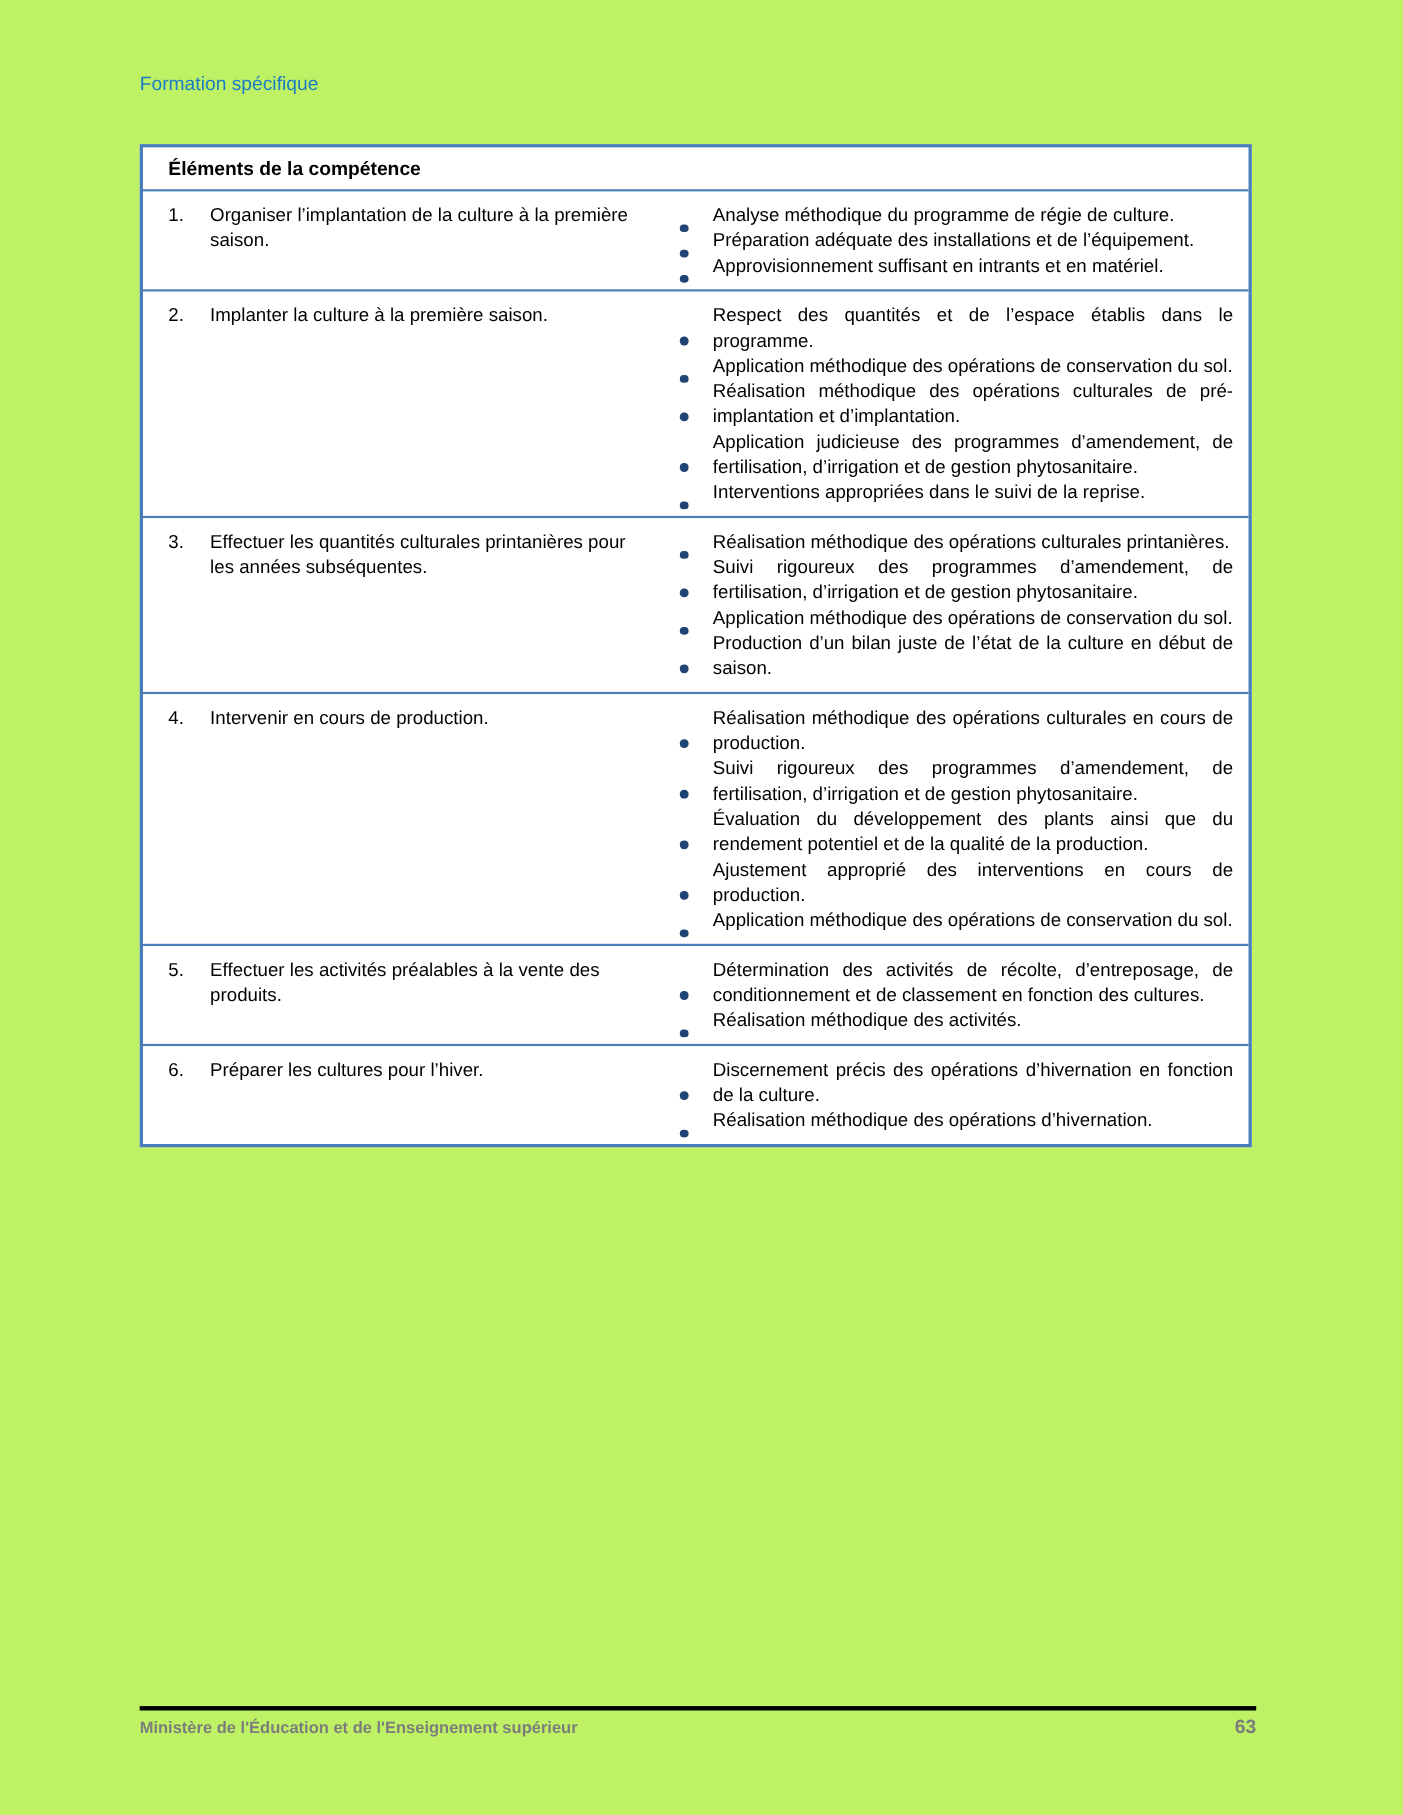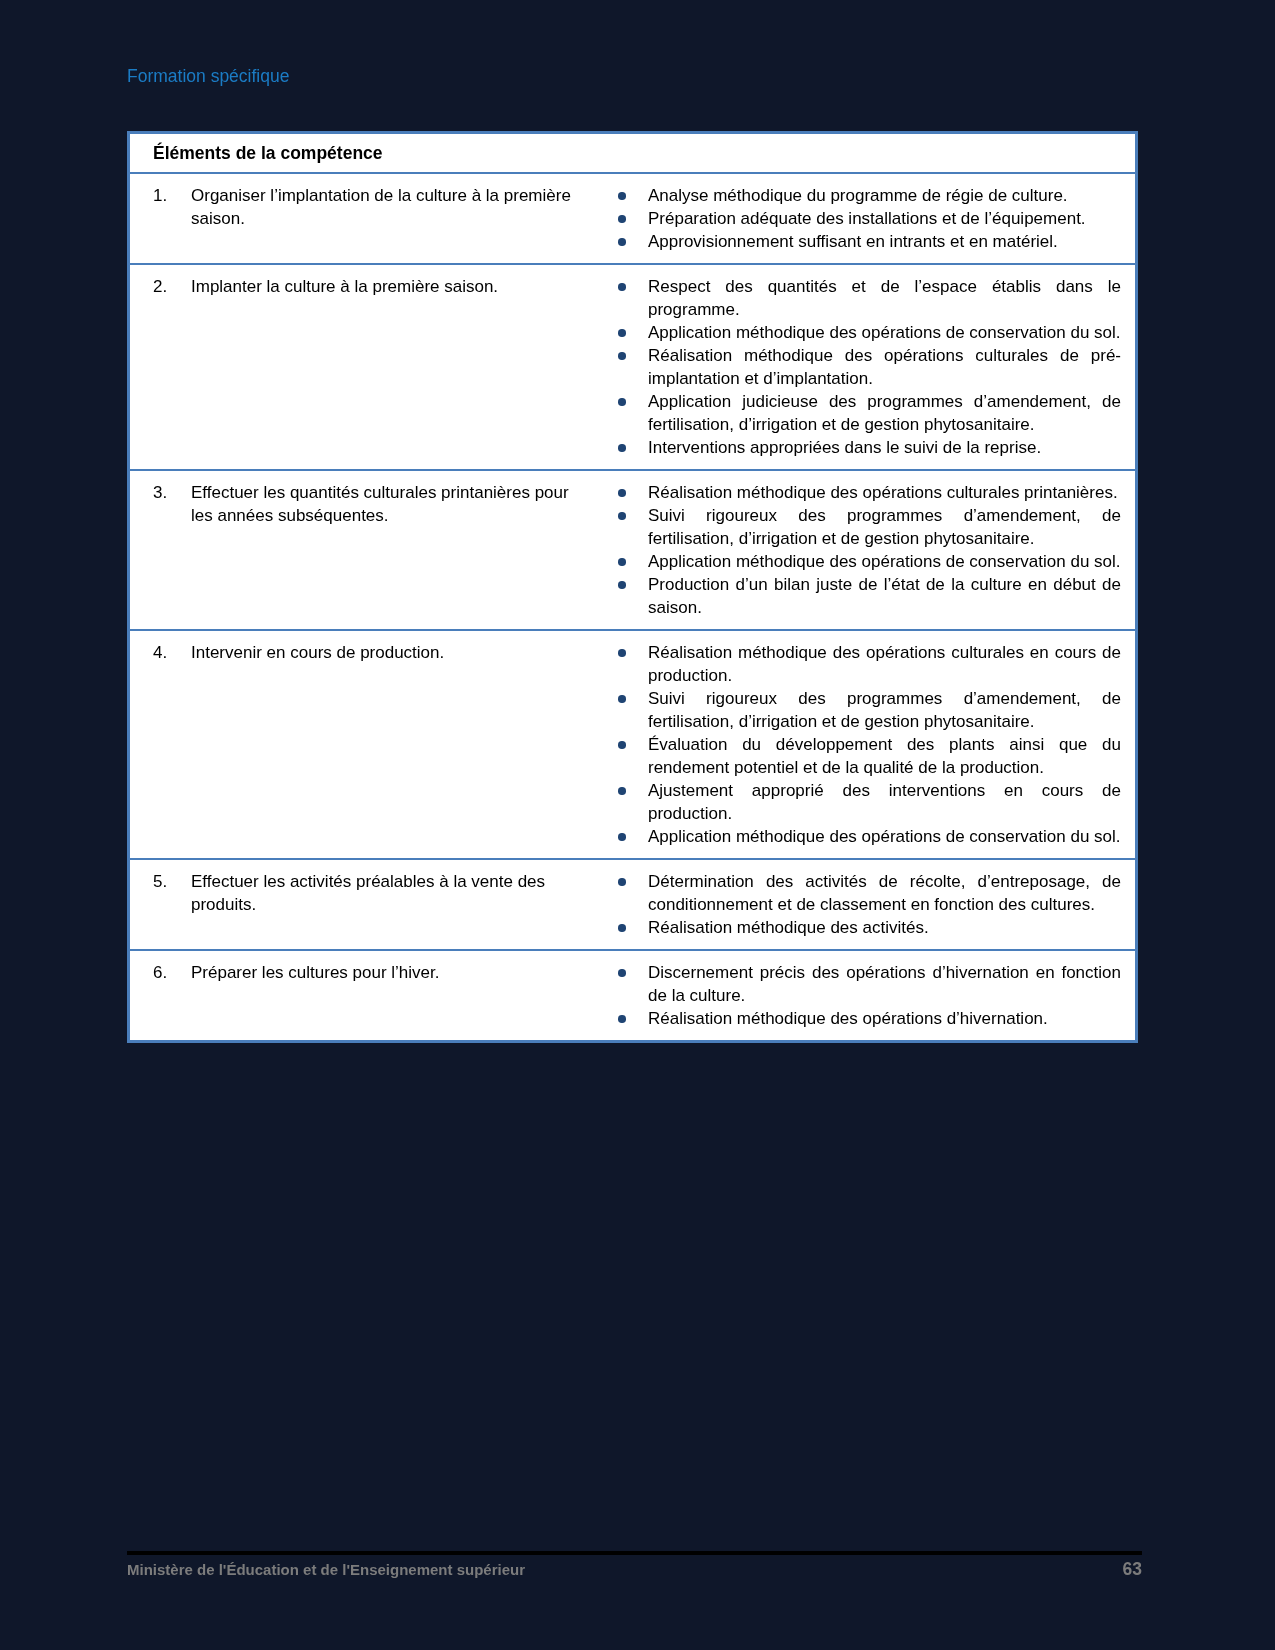--- a/index.html
+++ b/index.html
@@ -6,21 +6,21 @@
     --accent_blue:#1b7cc5;
     --table_border:#4a7ebb;
     --bullet:#1f4473;
     --footer_text:#7c7c7c;
     --footer_rule:#000000;
   }
   html,body{margin:0;padding:0;background:#e8e8e8;}
   .page{
     position:relative;
     width:1275px;height:1650px;
-    background:#0f172a;
+    background:#bef264;
     font-family:"Liberation Sans", sans-serif;
     color:#000;
     overflow:hidden;
     margin:0 auto;
   }
   .section-label{
     position:absolute;left:127px;top:66px;
     font-size:17.5px;color:var(--accent_blue);
   }
   .competence-table{
@@ -35,21 +35,21 @@
   .cell-left{
     flex:0 0 480px;box-sizing:border-box;
     padding:10px 28px 10px 23px;
     display:flex;align-items:flex-start;
     font-size:17px;line-height:23px;
   }
   .num{flex:0 0 38px;}
   .elem-text{flex:1;}
   .cell-right{flex:1;box-sizing:border-box;padding:10px 14px 10px 7px;}
   ul.criteria{list-style:none;margin:0;padding:0;}
-  ul.criteria li{display:flex;font-size:17px;line-height:23px;}
+  ul.criteria li{display:flex;font-size:17px;line-height:23px;align-items:center;}
   .bullet{flex:0 0 31px;position:relative;}
   .bullet::after{
     content:"";position:absolute;left:1px;top:8px;
     width:7.5px;height:7.5px;border-radius:50%;
     background:var(--bullet);
   }
   .crit-text{flex:1;text-align:justify;}
   .footer{position:absolute;left:127px;top:1551px;width:1015px;}
   .footer-rule{height:3.5px;background:var(--footer_rule);}
   .footer-text{

